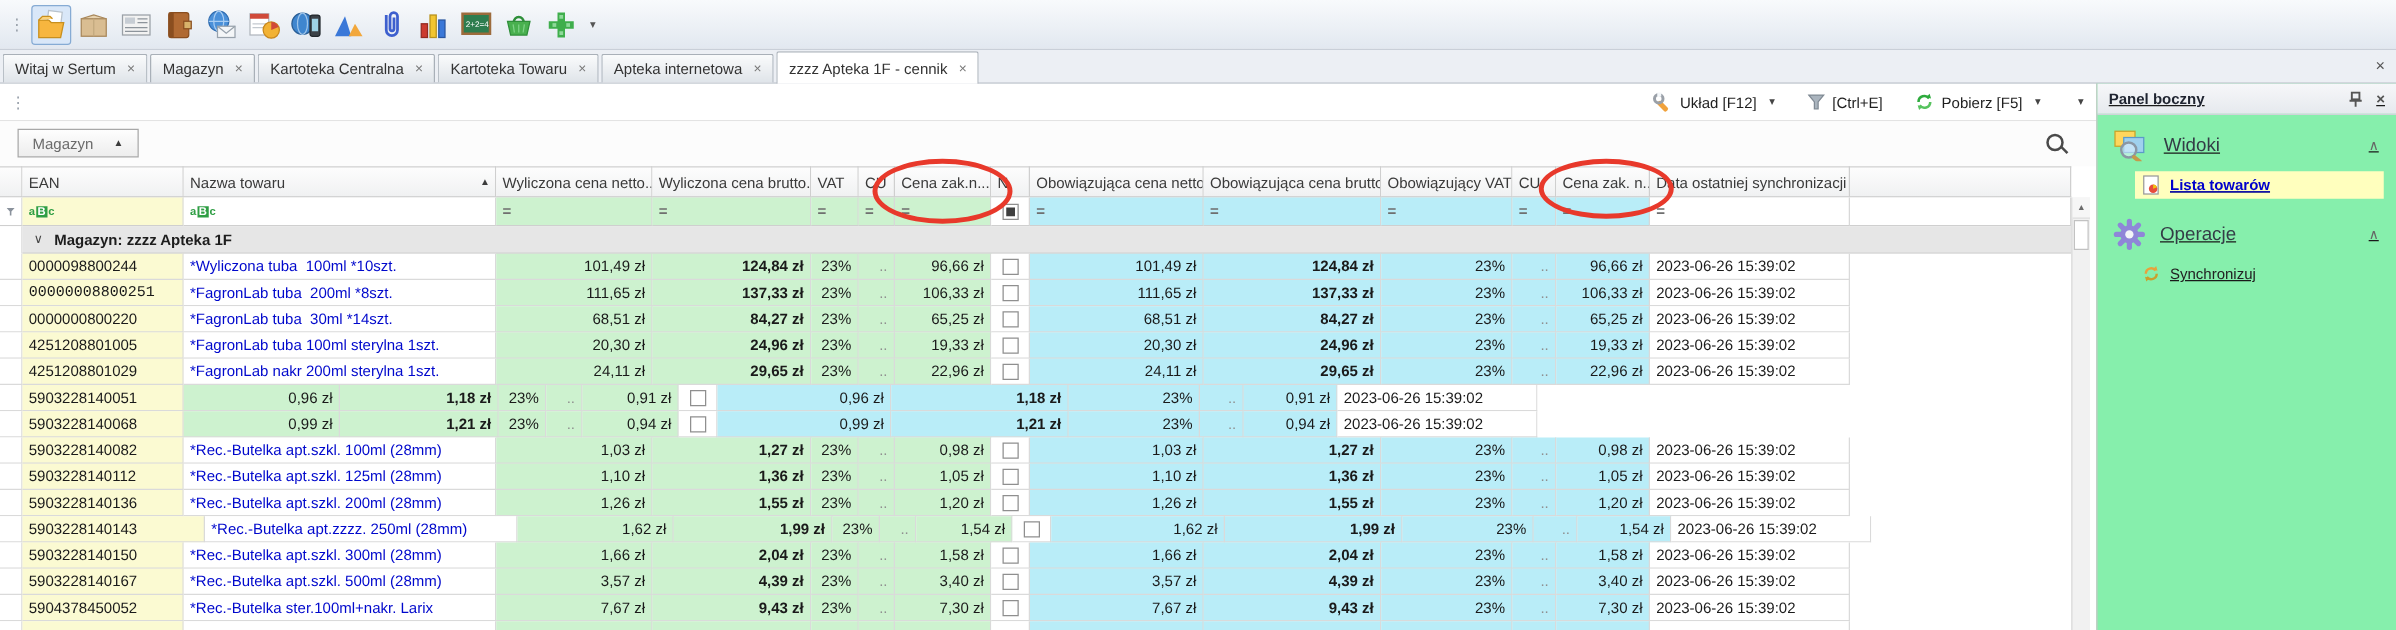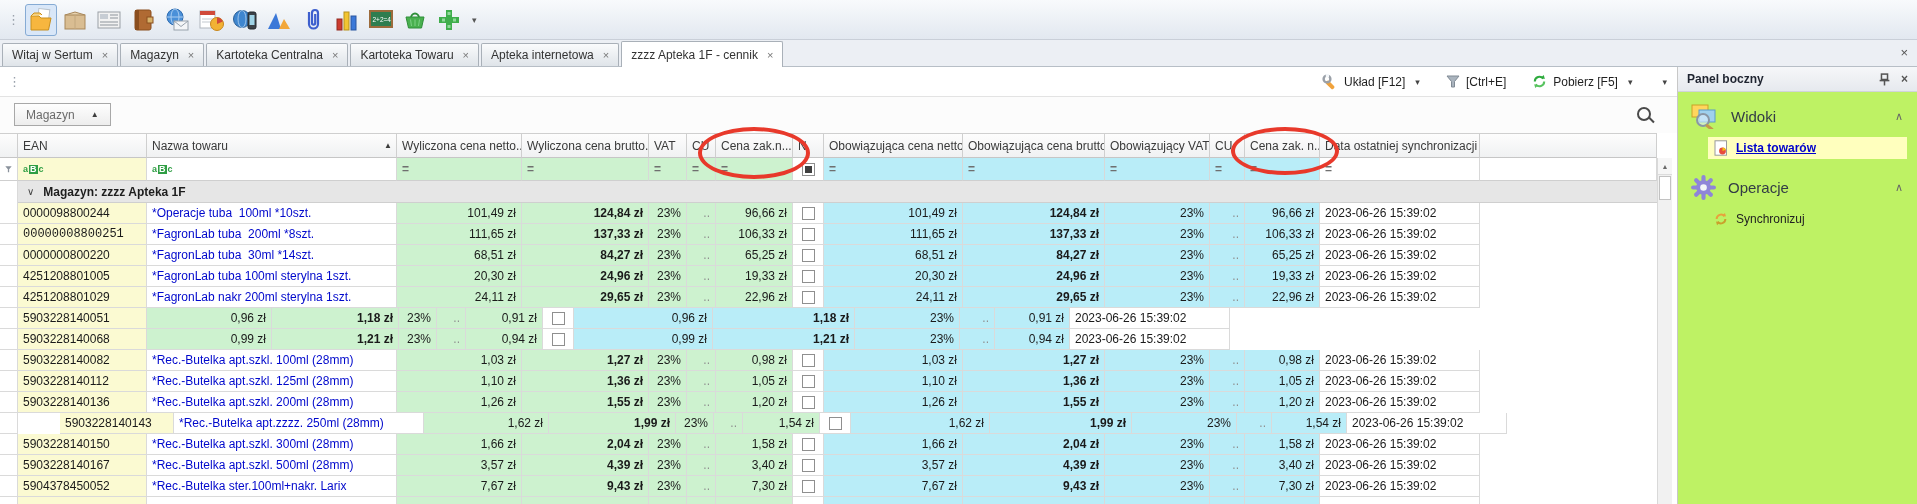--- a/index.html
+++ b/index.html
@@ -79,21 +79,21 @@
     border-left:1px solid #d9d9d9;box-sizing:border-box;}
   .vs-btn{height:16px;background:#f6f6f6;border-bottom:1px solid #dcdcdc;display:flex;align-items:center;
     justify-content:center;font-size:7px;color:#6a6a6a;}
   .vs-thumb{height:22px;background:#fff;border:1px solid #c2c2c2;margin:1px;}
   .annot{position:absolute;border:4px solid #e8392b;border-radius:50%;pointer-events:none;z-index:5;}
   .a1{left:698px;top:-6px;width:104px;height:44px;}
   .a2{left:1231px;top:-6px;width:100px;height:40px;}
 
   
   .side-panel{position:absolute;left:1677px;top:67px;width:240px;height:437px;box-sizing:border-box;
-    background:#bef264;border-left:1px solid #c8c8c8;}
+    background:#86efac;border-left:1px solid #c8c8c8;text-decoration:underline;}
   .sp-header{height:24px;background:linear-gradient(#f6f7f9,#e6e9ee);border-bottom:1px solid #d0d4da;
     display:flex;align-items:center;padding:0 9px;font-weight:bold;color:#1f2430;}
   .sp-tools{margin-left:auto;display:flex;align-items:center;gap:11px;color:#555;}
   .section-header{display:flex;align-items:center;gap:11px;padding:11px 14px 7px 12px;}
   .section-title{font-size:15px;color:#333c46;}
   .chev{margin-left:auto;color:#666;font-size:11px;}
   .sp-item{display:flex;align-items:center;gap:8px;margin:1px 10px 4px 30px;padding:3px 6px;font-size:12px;color:#222;}
   .sp-item.hl{background:#ffffbe;}
   .sp-link{color:#0000cc;font-weight:bold;text-decoration:underline;}
 </style>
@@ -393,21 +393,21 @@
         <div class="gr-ind"></div>
         <div class="gr-band">
           <span class="gchev">∨</span>
           <span>Magazyn: zzzz Apteka 1F</span>
         </div>
       </div>
       <div>
           <div class="grow">
             <div class="dcell bg-white" style="width: 18px;"></div>
             <div class="dcell bg-yellow" style="width: 129px;">0000098800244</div>
-            <div class="dcell bg-white name-cell" style="width: 250px;">*Operacje tuba  100ml *10szt.</div>
+            <div class="dcell bg-white name-cell" style="width: 250px;">*Wyliczona tuba  100ml *10szt.</div>
             <div class="dcell bg-green num" style="width: 125px;">101,49 zł</div>
             <div class="dcell bg-green num bold" style="width: 127px;">124,84 zł</div>
             <div class="dcell bg-green num" style="width: 38px;">23%</div>
             <div class="dcell bg-green num cu-cell" style="width: 29px;">..</div>
             <div class="dcell bg-green num" style="width: 77px;">96,66 zł</div>
             <div class="dcell bg-white center" style="width: 31px;"><span class="cb"></span></div>
             <div class="dcell bg-cyan num" style="width: 139px;">101,49 zł</div>
             <div class="dcell bg-cyan num bold" style="width: 142px;">124,84 zł</div>
             <div class="dcell bg-cyan num" style="width: 105px;">23%</div>
             <div class="dcell bg-cyan num cu-cell" style="width: 35px;">..</div>
@@ -570,21 +570,21 @@
             <div class="dcell bg-cyan num" style="width: 139px;">1,26 zł</div>
             <div class="dcell bg-cyan num bold" style="width: 142px;">1,55 zł</div>
             <div class="dcell bg-cyan num" style="width: 105px;">23%</div>
             <div class="dcell bg-cyan num cu-cell" style="width: 35px;">..</div>
             <div class="dcell bg-cyan num" style="width: 75px;">1,20 zł</div>
             <div class="dcell bg-white" style="width: 160px;">2023-06-26 15:39:02</div>
             <div class="dcell bg-white no-borders" style="width: 177px;"></div>
           </div>
           <div class="grow">
             <div class="dcell bg-white" style="width: 18px;"></div>
-            <div class="dcell bg-yellow" style="width: 114px; margin-left: 42px;">5903228140143</div>
+            <div class="dcell bg-yellow" style="width: 146px;">5903228140143</div>
             <div class="dcell bg-white name-cell" style="width: 250px;">*Rec.-Butelka apt.zzzz. 250ml (28mm)</div>
             <div class="dcell bg-green num" style="width: 125px;">1,62 zł</div>
             <div class="dcell bg-green num bold" style="width: 127px;">1,99 zł</div>
             <div class="dcell bg-green num" style="width: 38px;">23%</div>
             <div class="dcell bg-green num cu-cell" style="width: 29px;">..</div>
             <div class="dcell bg-green num" style="width: 77px;">1,54 zł</div>
             <div class="dcell bg-white center" style="width: 31px;"><span class="cb"></span></div>
             <div class="dcell bg-cyan num" style="width: 139px;">1,62 zł</div>
             <div class="dcell bg-cyan num bold" style="width: 142px;">1,99 zł</div>
             <div class="dcell bg-cyan num" style="width: 105px;">23%</div>

